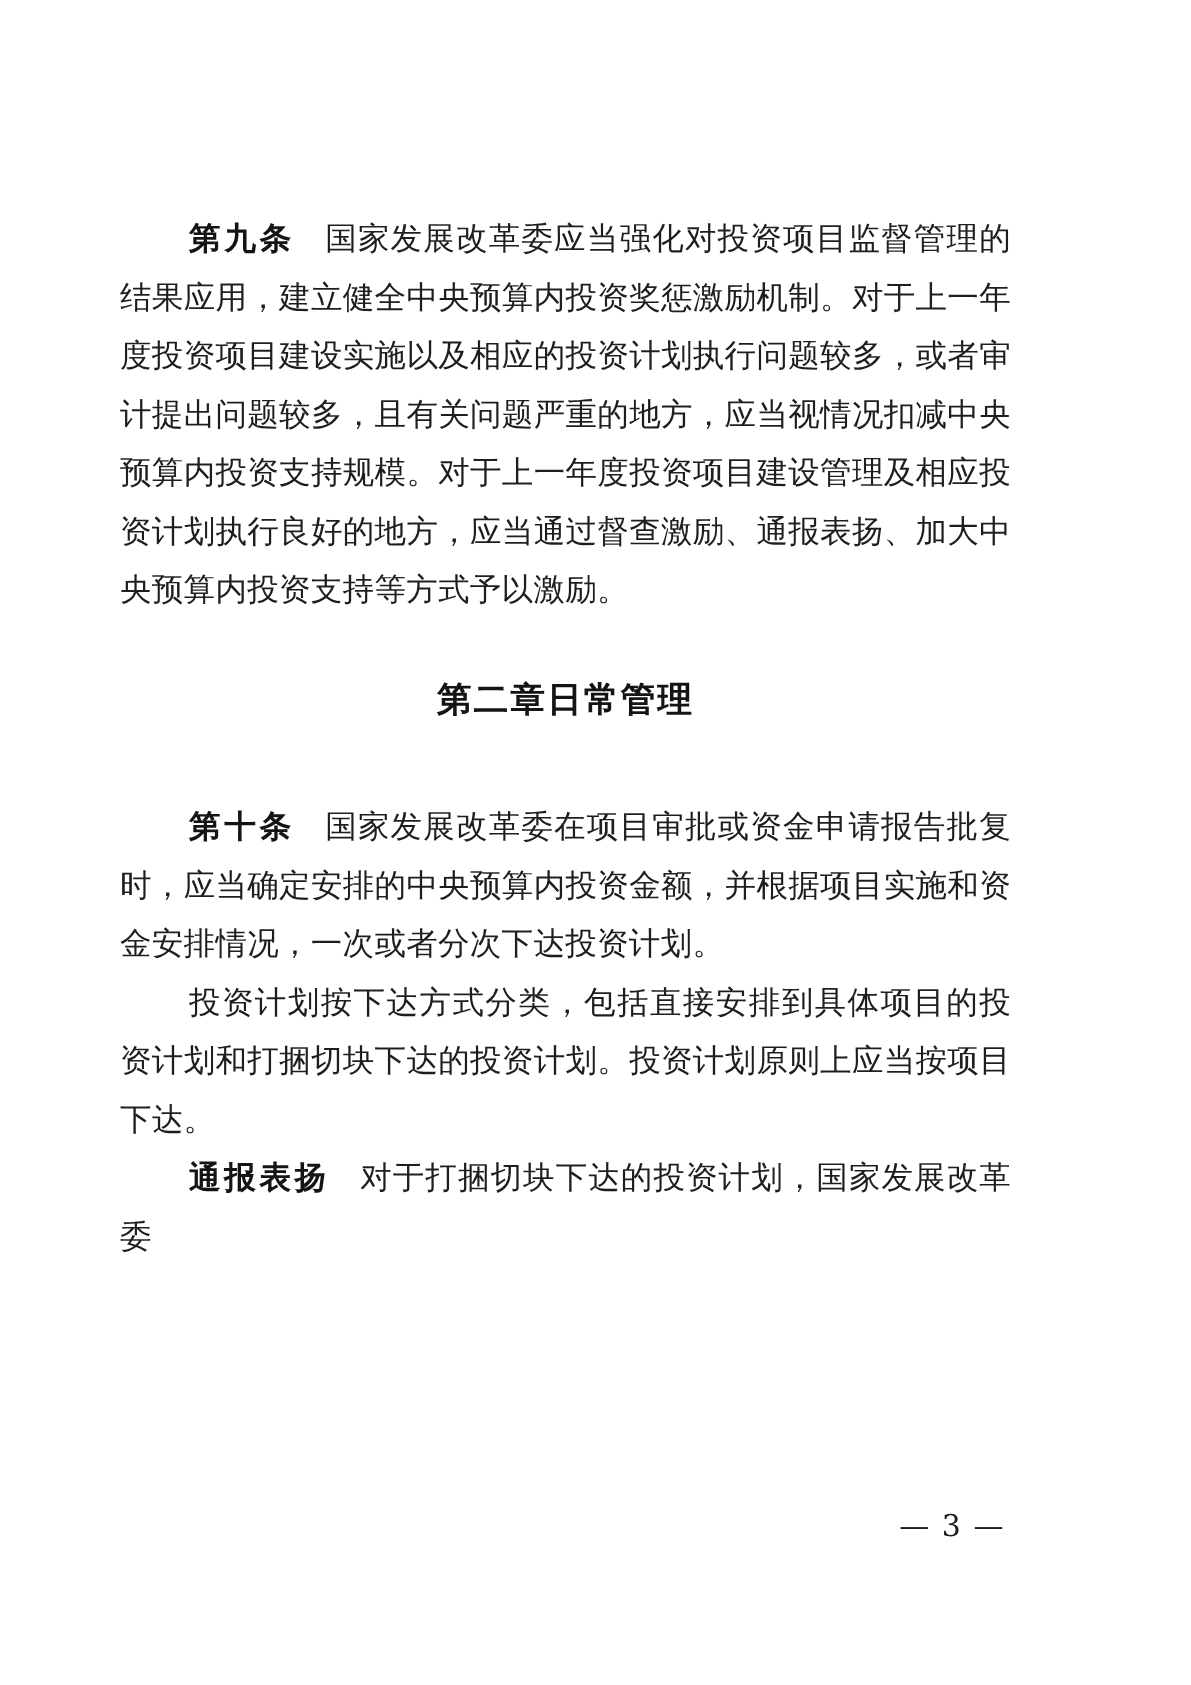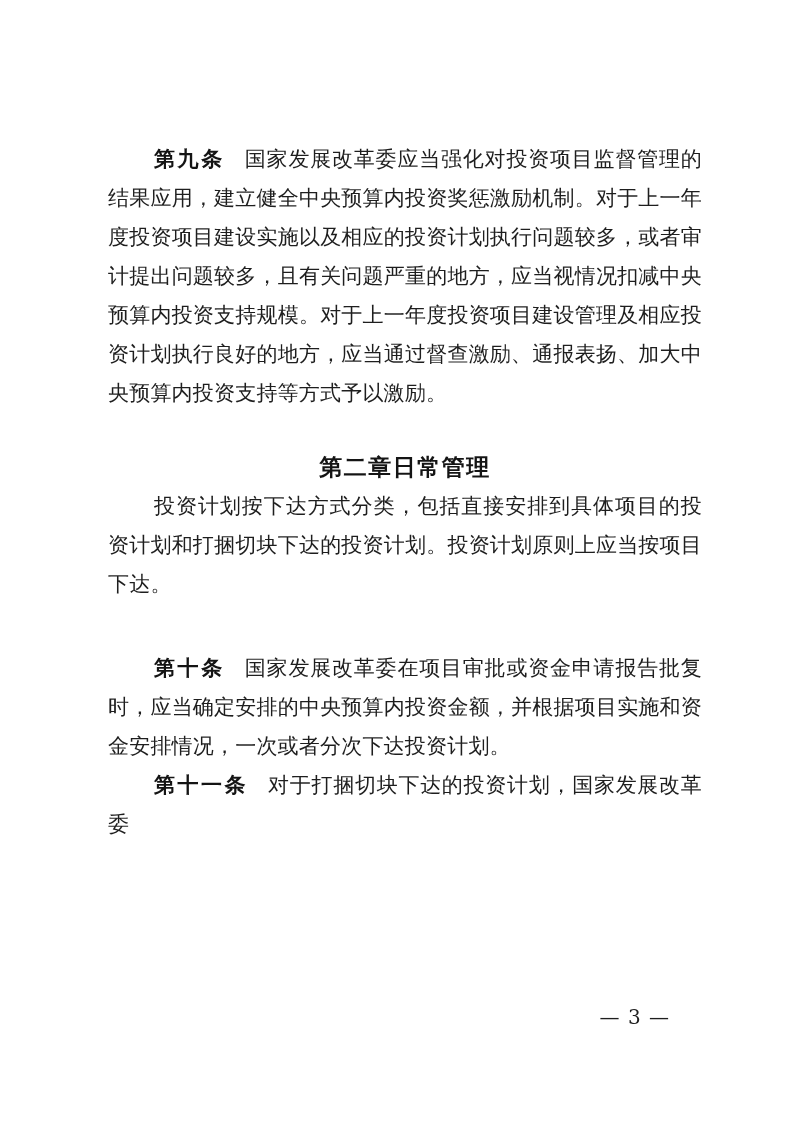--- a/index.html
+++ b/index.html
@@ -11,21 +11,21 @@
     position: relative;
     width: 794px;
     height: 1123px;
     background: #ffffff;
     overflow: hidden;
     font-family: "DejaVu Serif", serif;
     color: #1e1e1e;
   }
   .content {
     position: absolute;
-    left: 108px;
+    left: 80px;
     top: 140px;
     width: 594px;
   }
   .para {
     margin: 0;
     font-size: 21px;
     line-height: 39px;
     text-align: justify;
     text-indent: 46px;
     letter-spacing: 0.2px;
@@ -66,23 +66,23 @@
 </head>
 <body>
 
 <div class="page">
   <div class="content">
 
     <p class="para"><span class="article-label">第九条</span><span>国家发展改革委应当强化对投资项目监督管理的结果应用，建立健全中央预算内投资奖惩激励机制。对于上一年度投资项目建设实施以及相应的投资计划执行问题较多，或者审计提出问题较多，且有关问题严重的地方，应当视情况扣减中央预算内投资支持规模。对于上一年度投资项目建设管理及相应投资计划执行良好的地方，应当通过督查激励、通报表扬、加大中央预算内投资支持等方式予以激励。</span></p>
 
     <h2 class="chapter-heading"><span>第二章</span><span class="chapter-title">日常管理</span></h2>
 
+    <p class="para para-after-heading"><span class="article-label">第十条</span><span>国家发展改革委在项目审批或资金申请报告批复时，应当确定安排的中央预算内投资金额，并根据项目实施和资金安排情况，一次或者分次下达投资计划。</span></p>
+
     <p class="para"><span>投资计划按下达方式分类，包括直接安排到具体项目的投资计划和打捆切块下达的投资计划。投资计划原则上应当按项目下达。</span></p>
 
-    <p class="para para-after-heading"><span class="article-label">第十条</span><span>国家发展改革委在项目审批或资金申请报告批复时，应当确定安排的中央预算内投资金额，并根据项目实施和资金安排情况，一次或者分次下达投资计划。</span></p>
 
-
-    <p class="para"><span class="article-label">第十一条</span><span>对于打捆切块下达的投资计划，国家发展改革委</span></p>
+    <p class="para"><span class="article-label">通报表扬</span><span>对于打捆切块下达的投资计划，国家发展改革委</span></p>
 
   </div>
 
   <div class="page-number">— 3 —</div>
 </div>
 
 </body></html>

